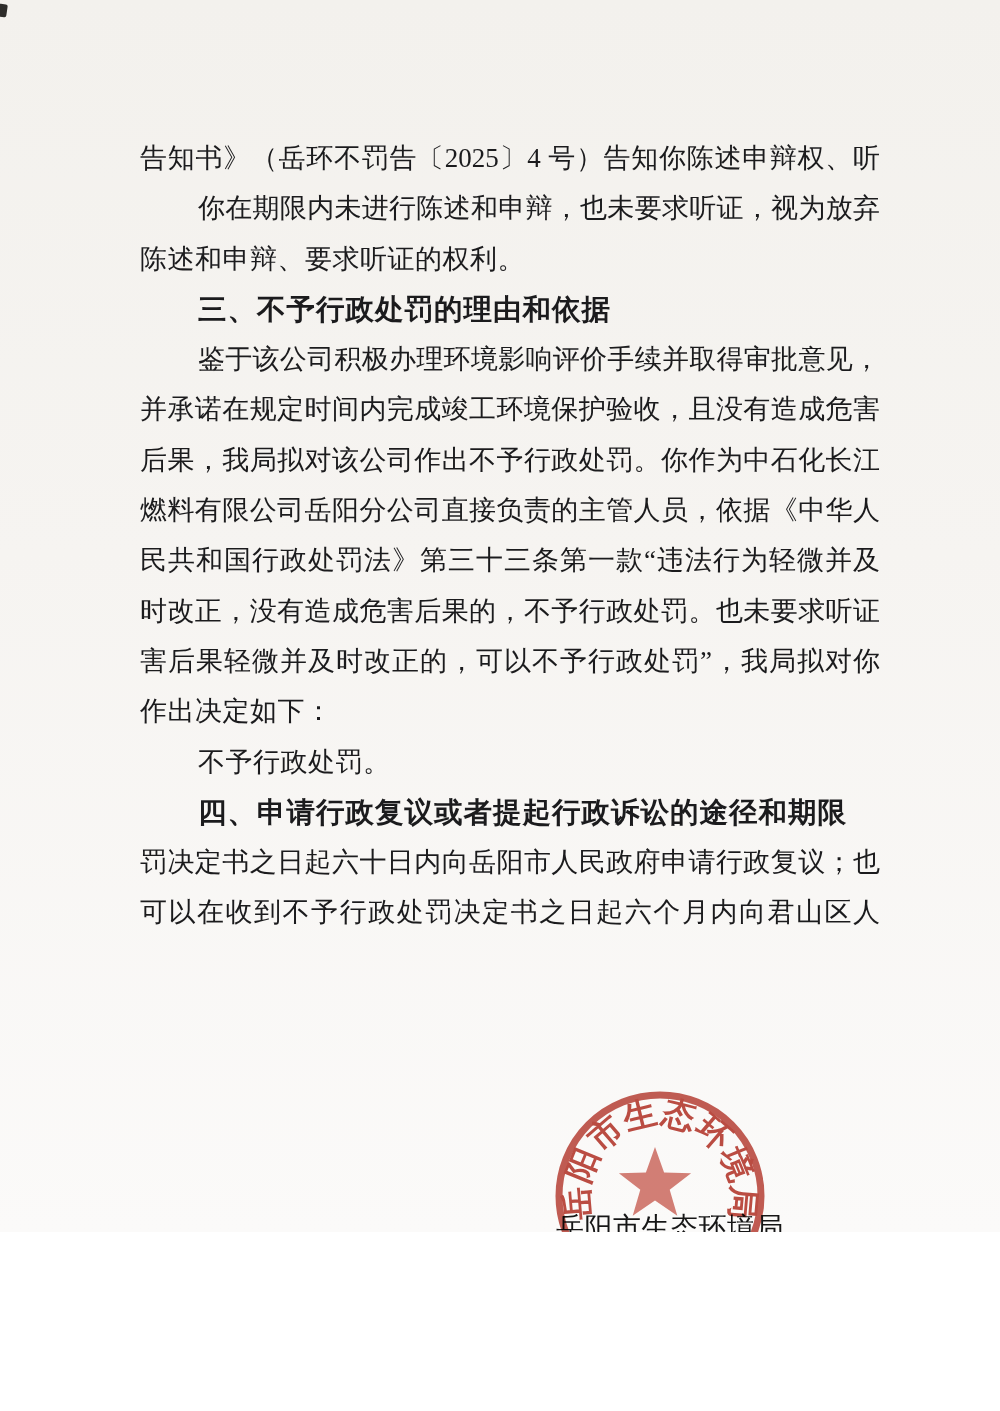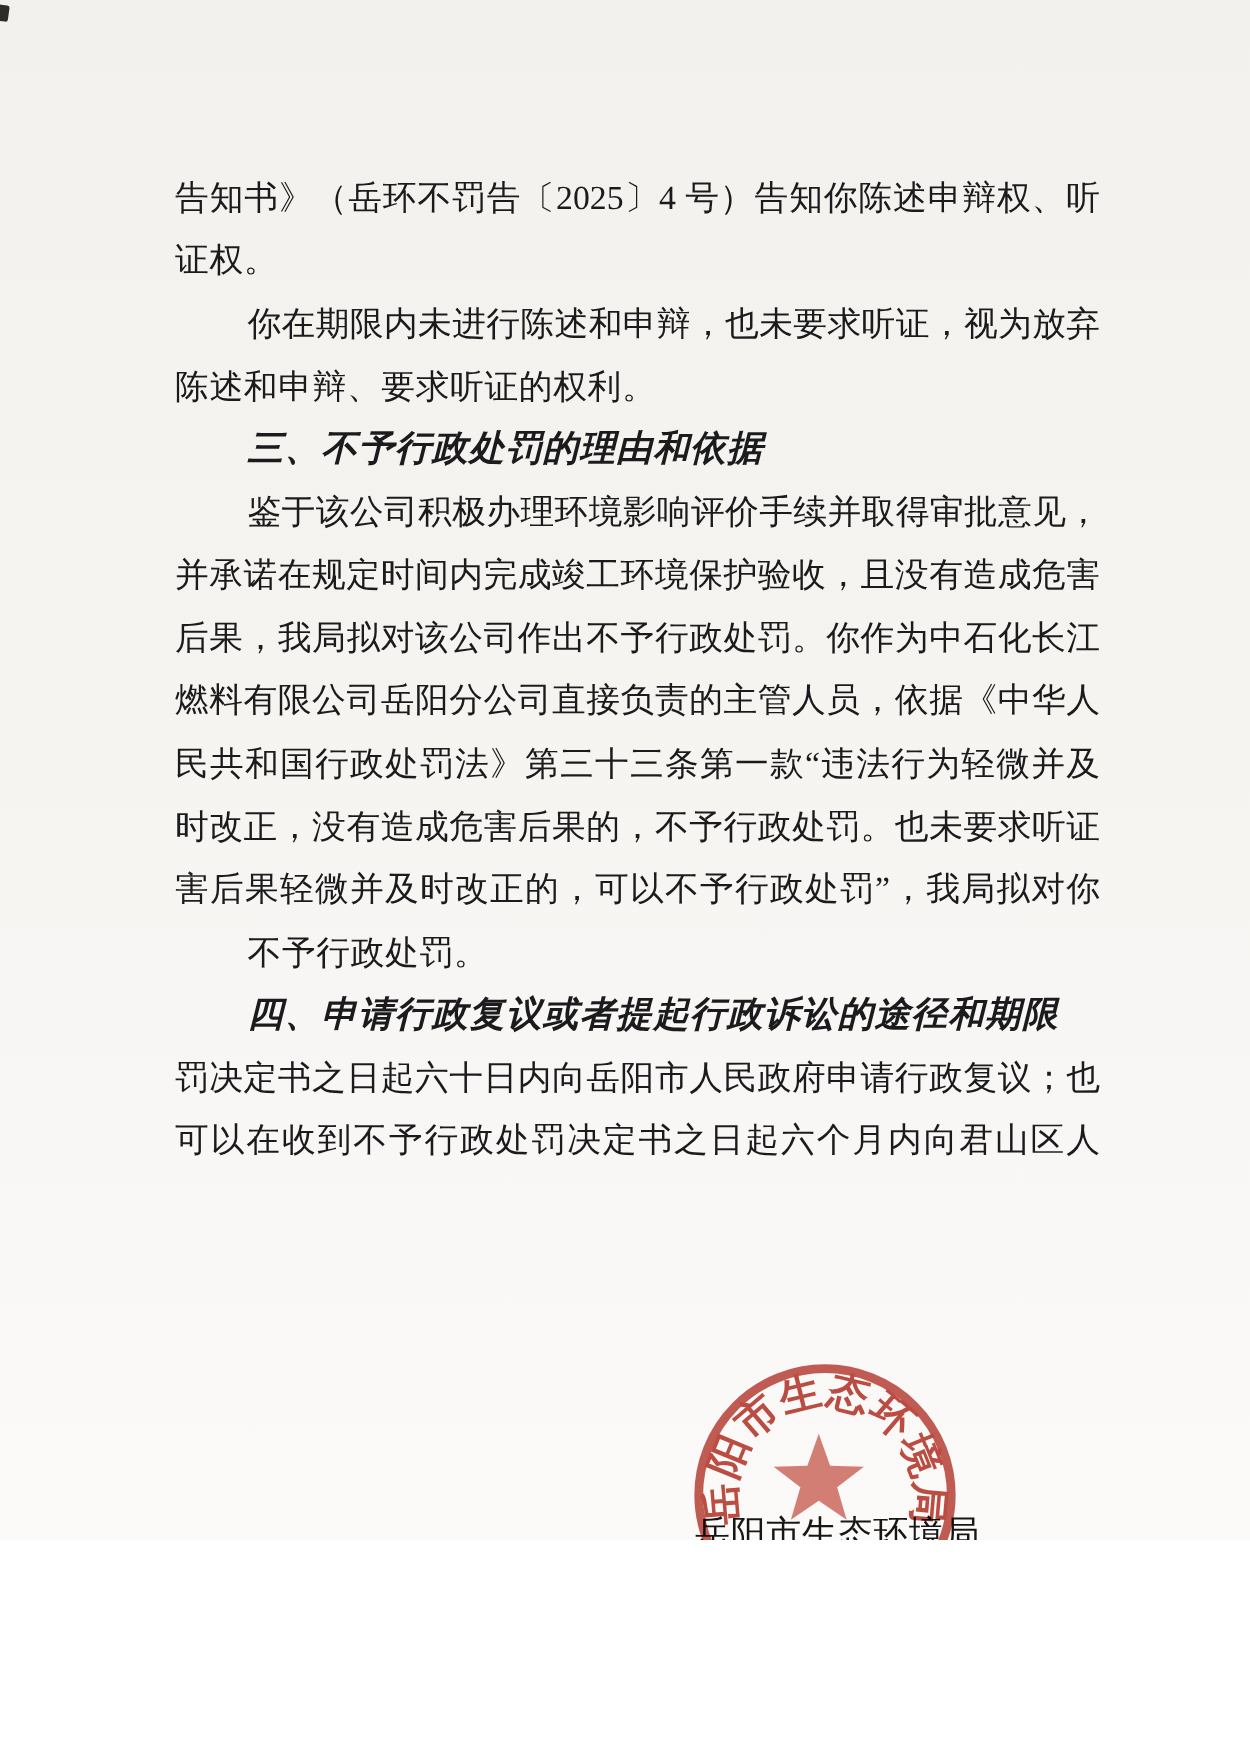--- a/index.html
+++ b/index.html
@@ -25,21 +25,21 @@
   .line.fill{
     white-space:normal;
     text-align:justify;
     text-align-last:justify;
     text-justify:inter-character;
     letter-spacing:0;
   }
   .line.indent{padding-left:58px;}
   .line.bold{
     font-family:"Liberation Sans","DejaVu Sans",sans-serif;
-    font-weight:bold;font-size:28.5px;letter-spacing:1px;font-style:italic;
+    font-weight:bold;font-size:28.5px;letter-spacing:1px;
   }
   .signature{
     position:absolute;left:556px;top:1210px;
     font-size:28px;line-height:36px;letter-spacing:0.5px;
     color:#161616;z-index:2;
   }
   .date{
     position:absolute;left:556px;top:1262px;
     font-size:25px;line-height:36px;letter-spacing:1px;
     color:#161616;z-index:2;
@@ -65,31 +65,31 @@
 </style>
 </head>
 <body>
 
 <div class="page">
 
   <div class="scan-artifact"></div>
 
   <div class="doc-body">
       <div class="line fill">告知书》（岳环不罚告〔2025〕4 号）告知你陈述申辩权、听</div>
-      <div class="line">证权。</div>
       <div class="line indent fill">你在期限内未进行陈述和申辩，也未要求听证，视为放弃</div>
       <div class="line">陈述和申辩、要求听证的权利。</div>
       <div class="line indent bold">三、不予行政处罚的理由和依据</div>
       <div class="line indent fill">鉴于该公司积极办理环境影响评价手续并取得审批意见，</div>
       <div class="line fill">并承诺在规定时间内完成竣工环境保护验收，且没有造成危害</div>
       <div class="line fill">后果，我局拟对该公司作出不予行政处罚。你作为中石化长江</div>
       <div class="line fill">燃料有限公司岳阳分公司直接负责的主管人员，依据《中华人</div>
       <div class="line fill">民共和国行政处罚法》第三十三条第一款“违法行为轻微并及</div>
       <div class="line fill">时改正，没有造成危害后果的，不予行政处罚。也未要求听证</div>
       <div class="line fill">害后果轻微并及时改正的，可以不予行政处罚”，我局拟对你</div>
+      <div class="line">作出决定如下：</div>
       <div class="line indent">不予行政处罚。</div>
       <div class="line indent bold">四、申请行政复议或者提起行政诉讼的途径和期限</div>
       <div class="line fill">罚决定书之日起六十日内向岳阳市人民政府申请行政复议；也</div>
       <div class="line fill">可以在收到不予行政处罚决定书之日起六个月内向君山区人</div>
     </div>
 
   <div class="signature">岳阳市生态环境局</div>
 
   <div class="date">2025 年 8 月 12 日</div>
 

